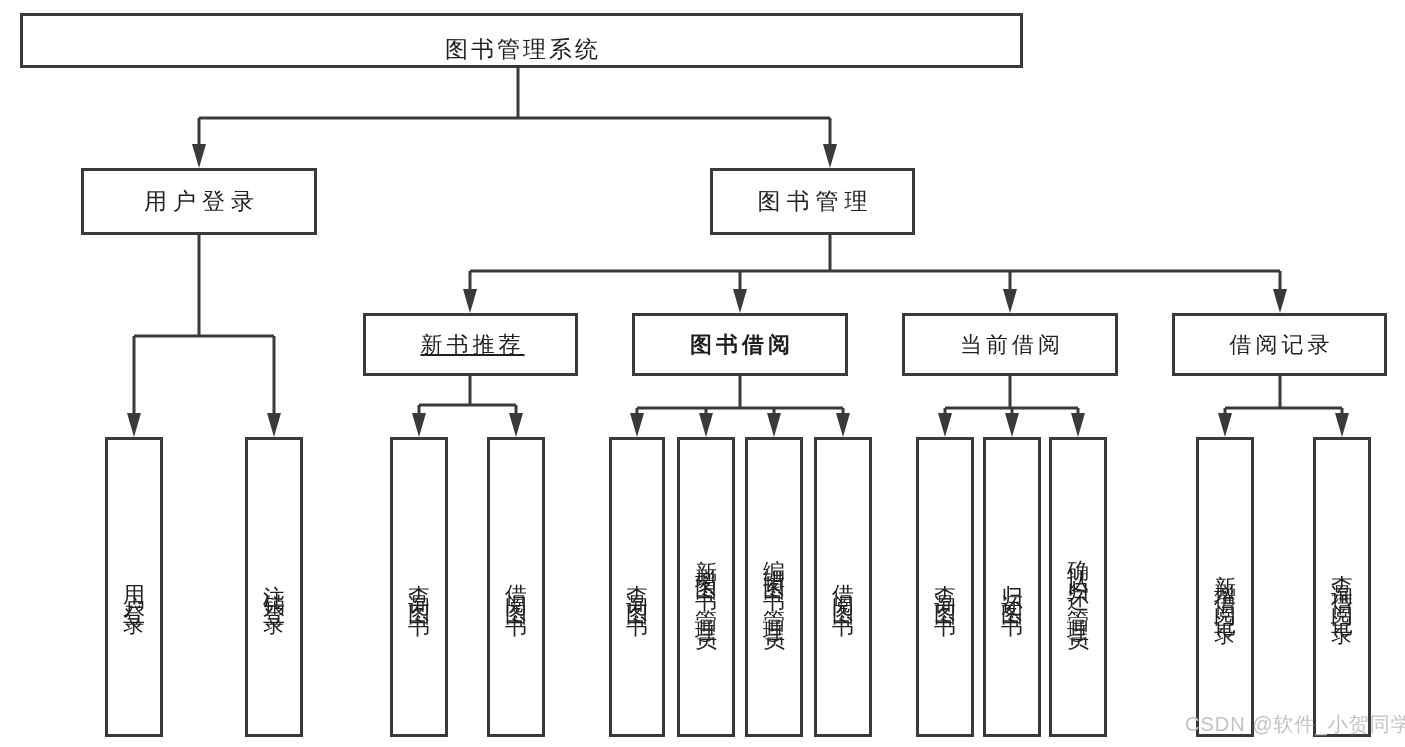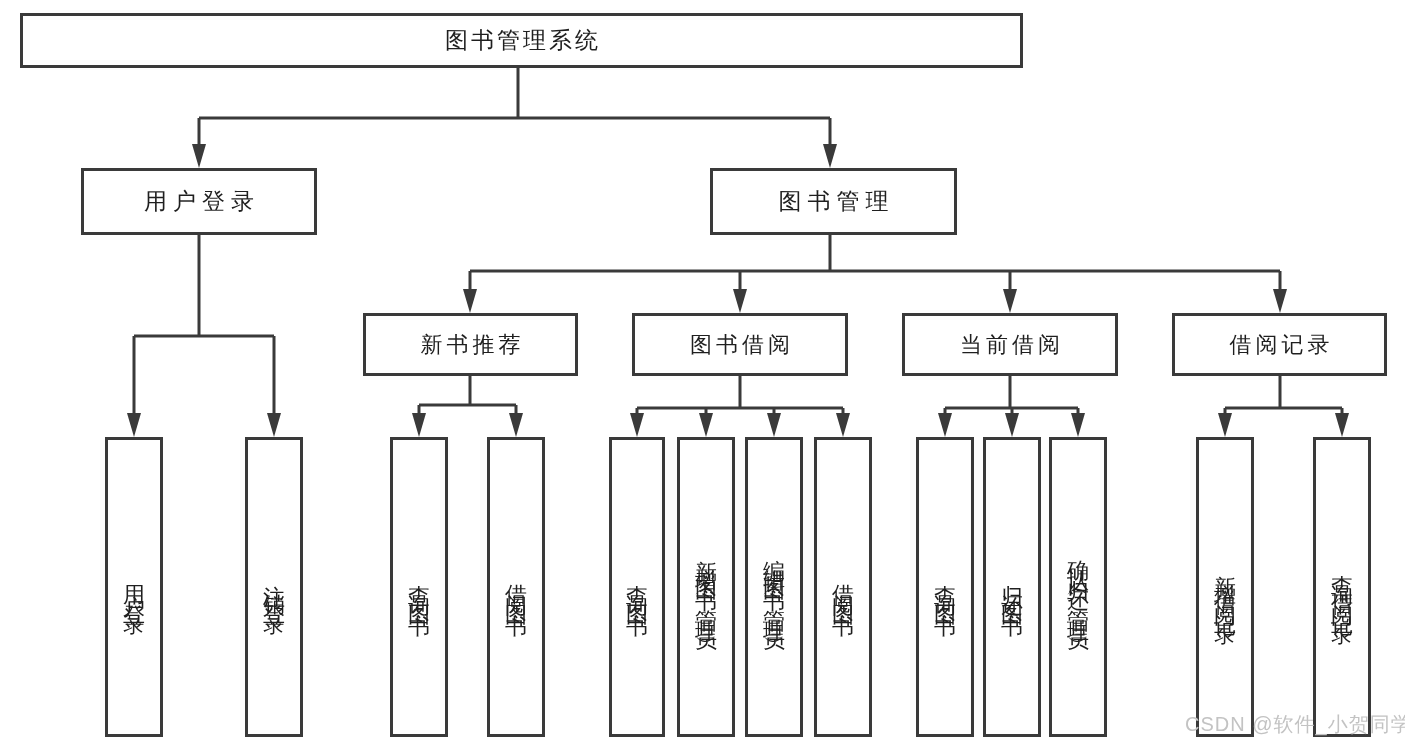--- a/index.html
+++ b/index.html
@@ -32,25 +32,25 @@
   }
   .vtext{
     writing-mode:vertical-rl;
     text-orientation:mixed;
     font-size:22px;
     letter-spacing:10px;
     line-height:1;
     white-space:nowrap;
   }
   
-  .n-root{left:20px;top:13px;width:1003px;height:55px;font-size:23px;letter-spacing:3px;text-indent:3px;}
+  .n-root{left:20px;top:13px;width:1003px;height:55px;font-size:23px;letter-spacing:3px;text-indent:3px;align-items:flex-end;}
   .n-l2a{left:81px;top:168px;width:236px;height:67px;}
-  .n-l2b{left:710px;top:168px;width:247px;height:67px;}
-  .n-l3a{left:363px;top:313px;width:215px;height:63px;font-size:22px;letter-spacing:4px;text-indent:4px;}
-  .n-l3b{left:632px;top:313px;width:216px;height:63px;font-size:22px;letter-spacing:4px;text-indent:4px;}
+  .n-l2b{left:710px;top:168px;width:205px;height:67px;}
+  .n-l3a{left:363px;top:313px;width:215px;height:63px;font-size:22px;letter-spacing:4px;text-indent:4px;text-decoration:underline;}
+  .n-l3b{left:632px;top:313px;width:216px;height:63px;font-size:22px;letter-spacing:4px;text-indent:4px;font-weight:bold;}
   .n-l3c{left:902px;top:313px;width:216px;height:63px;font-size:22px;letter-spacing:4px;text-indent:4px;align-items:center;}
   .n-l3d{left:1172px;top:313px;width:215px;height:63px;font-size:22px;letter-spacing:4px;text-indent:4px;align-items:center;}
   .g1a{left:105px;width:58px;}
   .g1b{left:245px;width:58px;}
   .g2a{left:390px;width:58px;}
   .g2b{left:487px;width:58px;}
   .g3a{left:609px;width:56px;}
   .g3b{left:677px;width:58px;}
   .g3c{left:745px;width:58px;}
   .g3d{left:814px;width:58px;}

